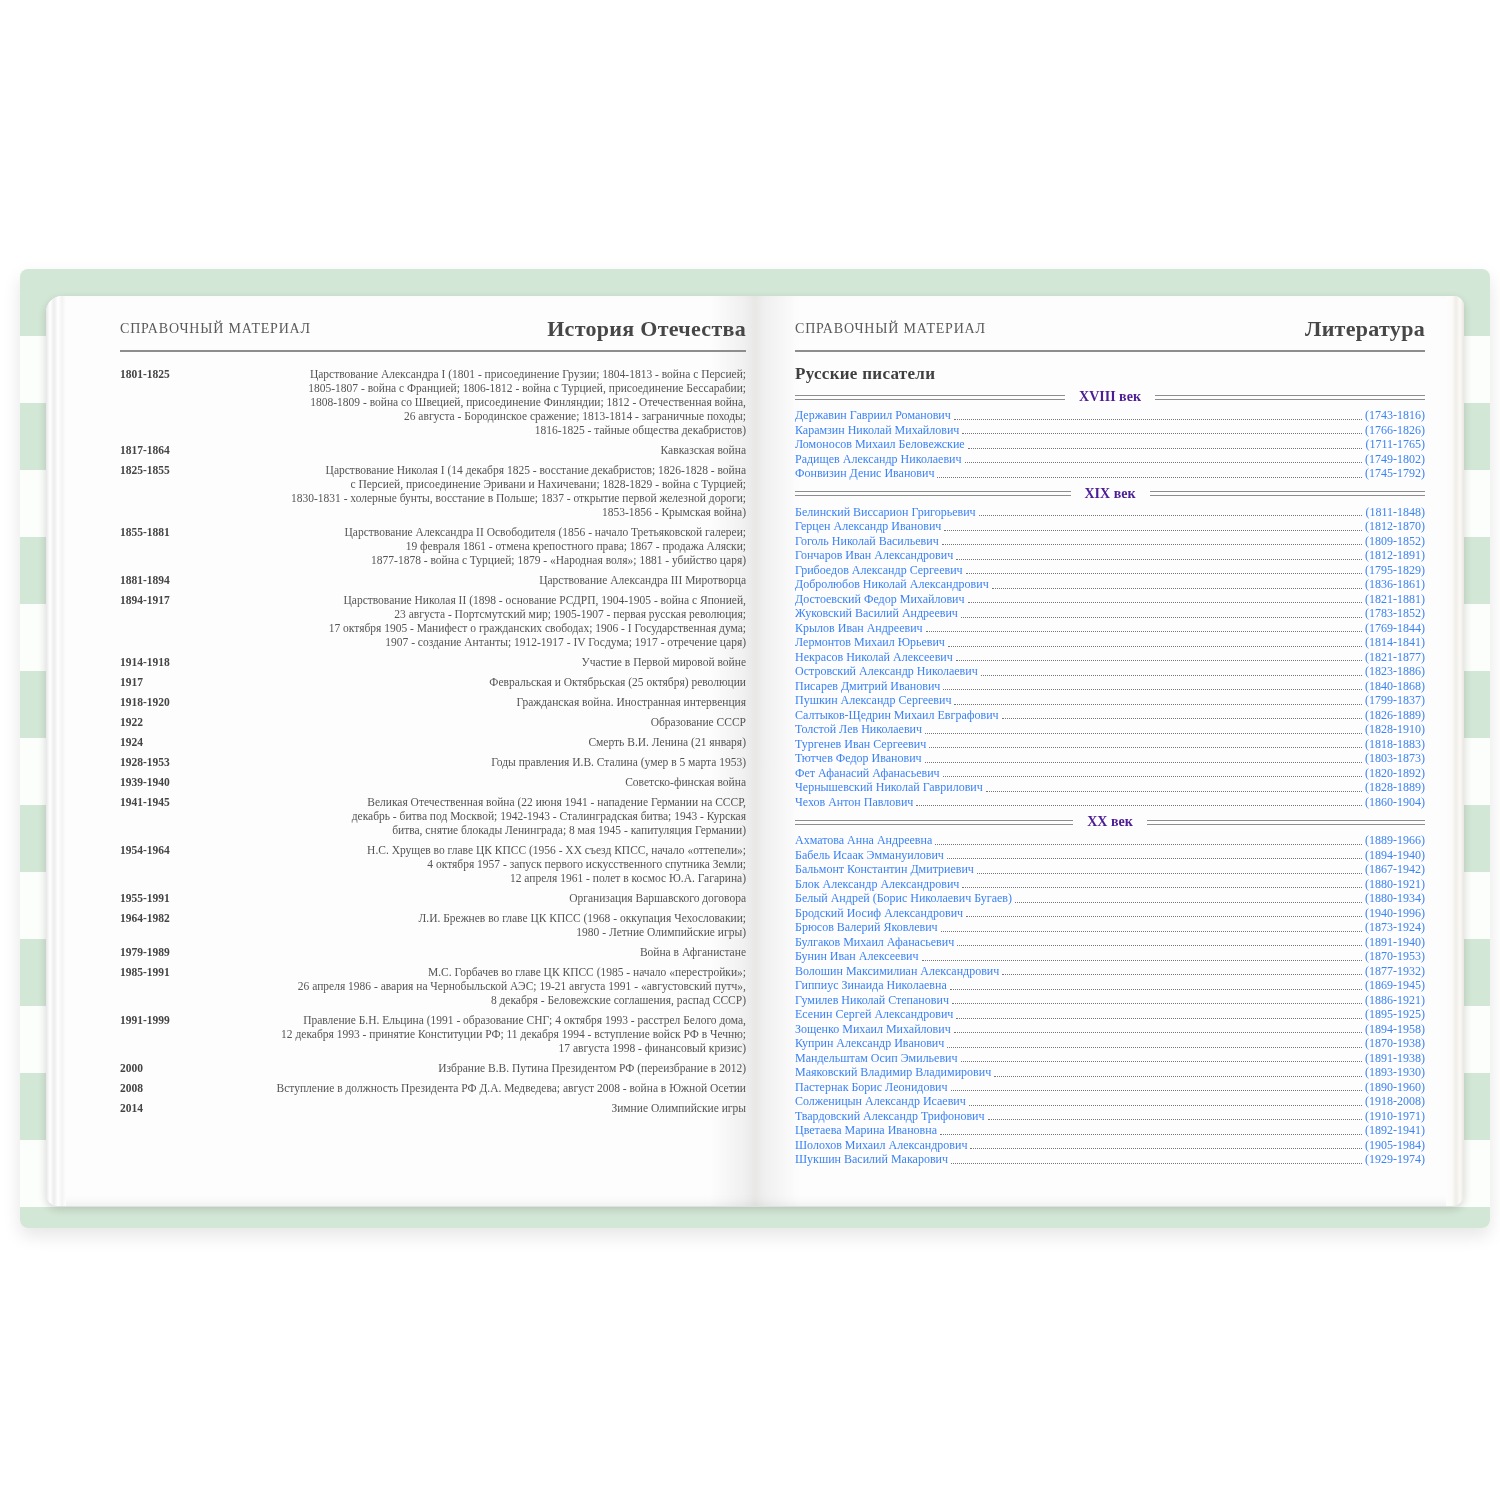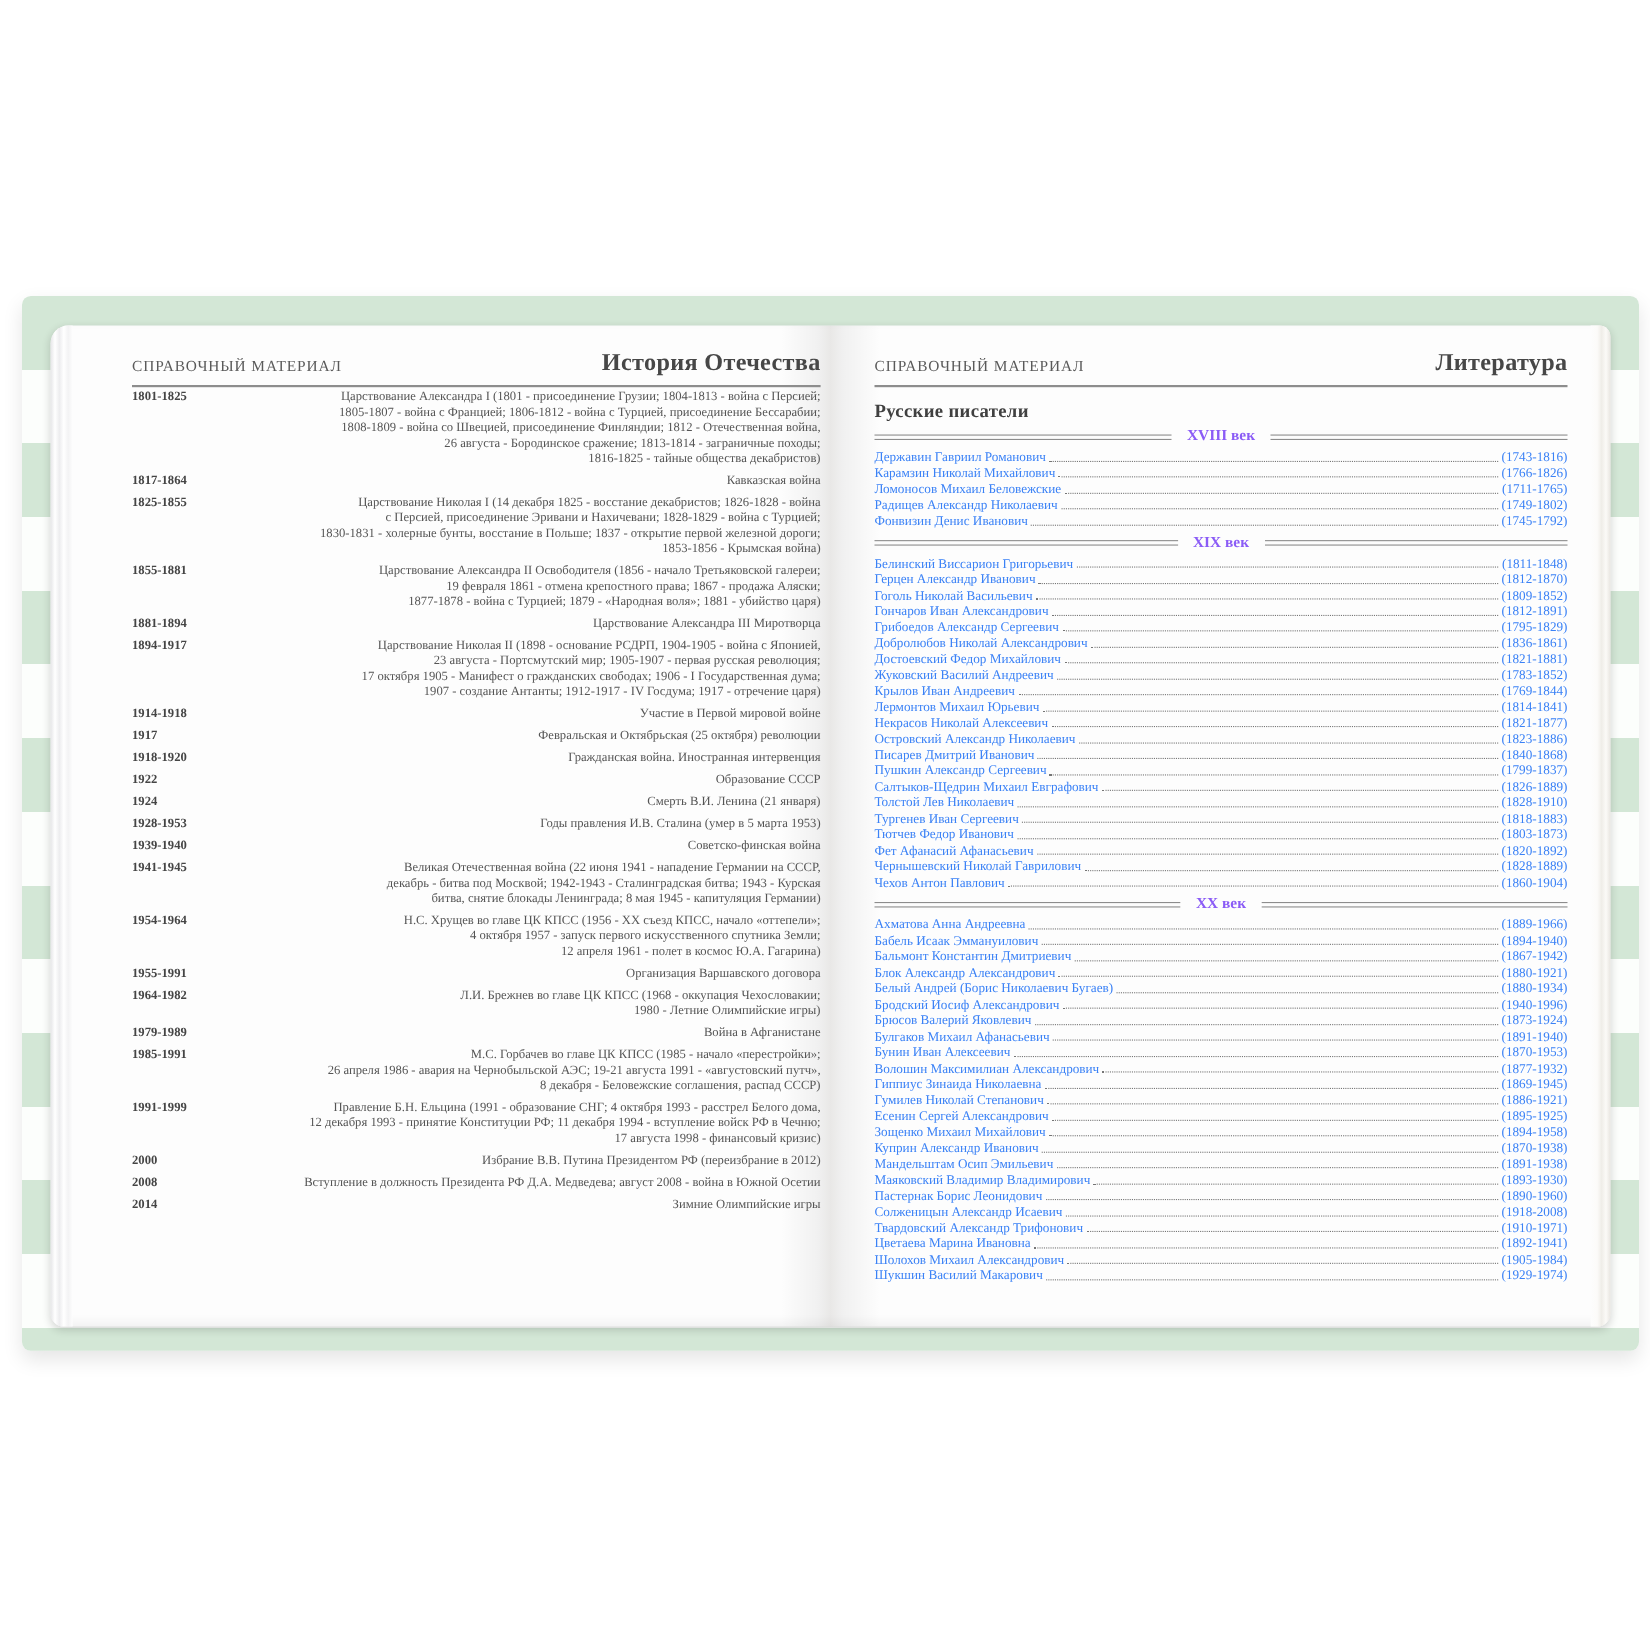--- a/index.html
+++ b/index.html
@@ -35,43 +35,43 @@
   }
   .spine-shadow{
     position:absolute;left:50%;top:0;bottom:0;width:90px;margin-left:-45px;
     background:linear-gradient(90deg,rgba(0,0,0,0) 0%,rgba(0,0,0,0.05) 38%,rgba(96,88,80,0.13) 50%,rgba(0,0,0,0.05) 62%,rgba(0,0,0,0) 100%);
     pointer-events:none;
   }
   .page-inner{position:absolute;top:20px;}
   .page-inner.left{left:74px;width:626px;}
   .page-inner.right{left:749px;width:630px;}
   .page-header{
-    display:flex;justify-content:space-between;align-items:flex-end;
+    display:flex;justify-content:space-between;align-items:center;
     border-bottom:2px solid #8d8d8d;padding-bottom:8px;
   }
   .hdr-label{
     font-size:14px;letter-spacing:0.8px;color:#5a5a5a;
   }
   .hdr-title{
     font-size:22px;font-weight:bold;color:#474747;letter-spacing:0.3px;
   }
   
-  .timeline{margin-top:2px;}
+  .timeline{margin-top:15px;}
   .entry{display:flex;margin-bottom:6px;font-size:11.5px;line-height:14px;}
   .years{flex:0 0 88px;font-weight:bold;color:#454545;}
   .desc{flex:1;white-space:pre-line;color:#555555;text-align:right;}
   
   .subtitle{
     text-align:left;font-weight:bold;font-size:17px;color:#404040;
     margin-top:12px;letter-spacing:0.3px;
   }
   .section{margin-top:5px;}
   .section-hdr{display:flex;align-items:center;margin:4px 0 3px 0;}
   .dline{flex:1;height:5px;border-top:1.5px solid #8d8d8d;border-bottom:1.5px solid #8d8d8d;box-sizing:border-box;}
-  .century-label{font-weight:bold;font-size:14px;color:#8b5cf6;padding:0 14px;}
+  .century-label{font-weight:bold;font-size:14px;color:#4c1d95;padding:0 14px;}
   .writer-row{display:flex;align-items:baseline;line-height:14.5px;font-size:12px;color:#3b82f6;}
   .wname{white-space:nowrap;}
   .leader{flex:1;margin:0 3px;border-bottom:1.5px dotted #757575;align-self:flex-end;margin-bottom:3px;min-width:10px;}
   .wdates{white-space:nowrap;}
 </style>
 </head>
 <body>
 
 <div class="cover"></div>
 

